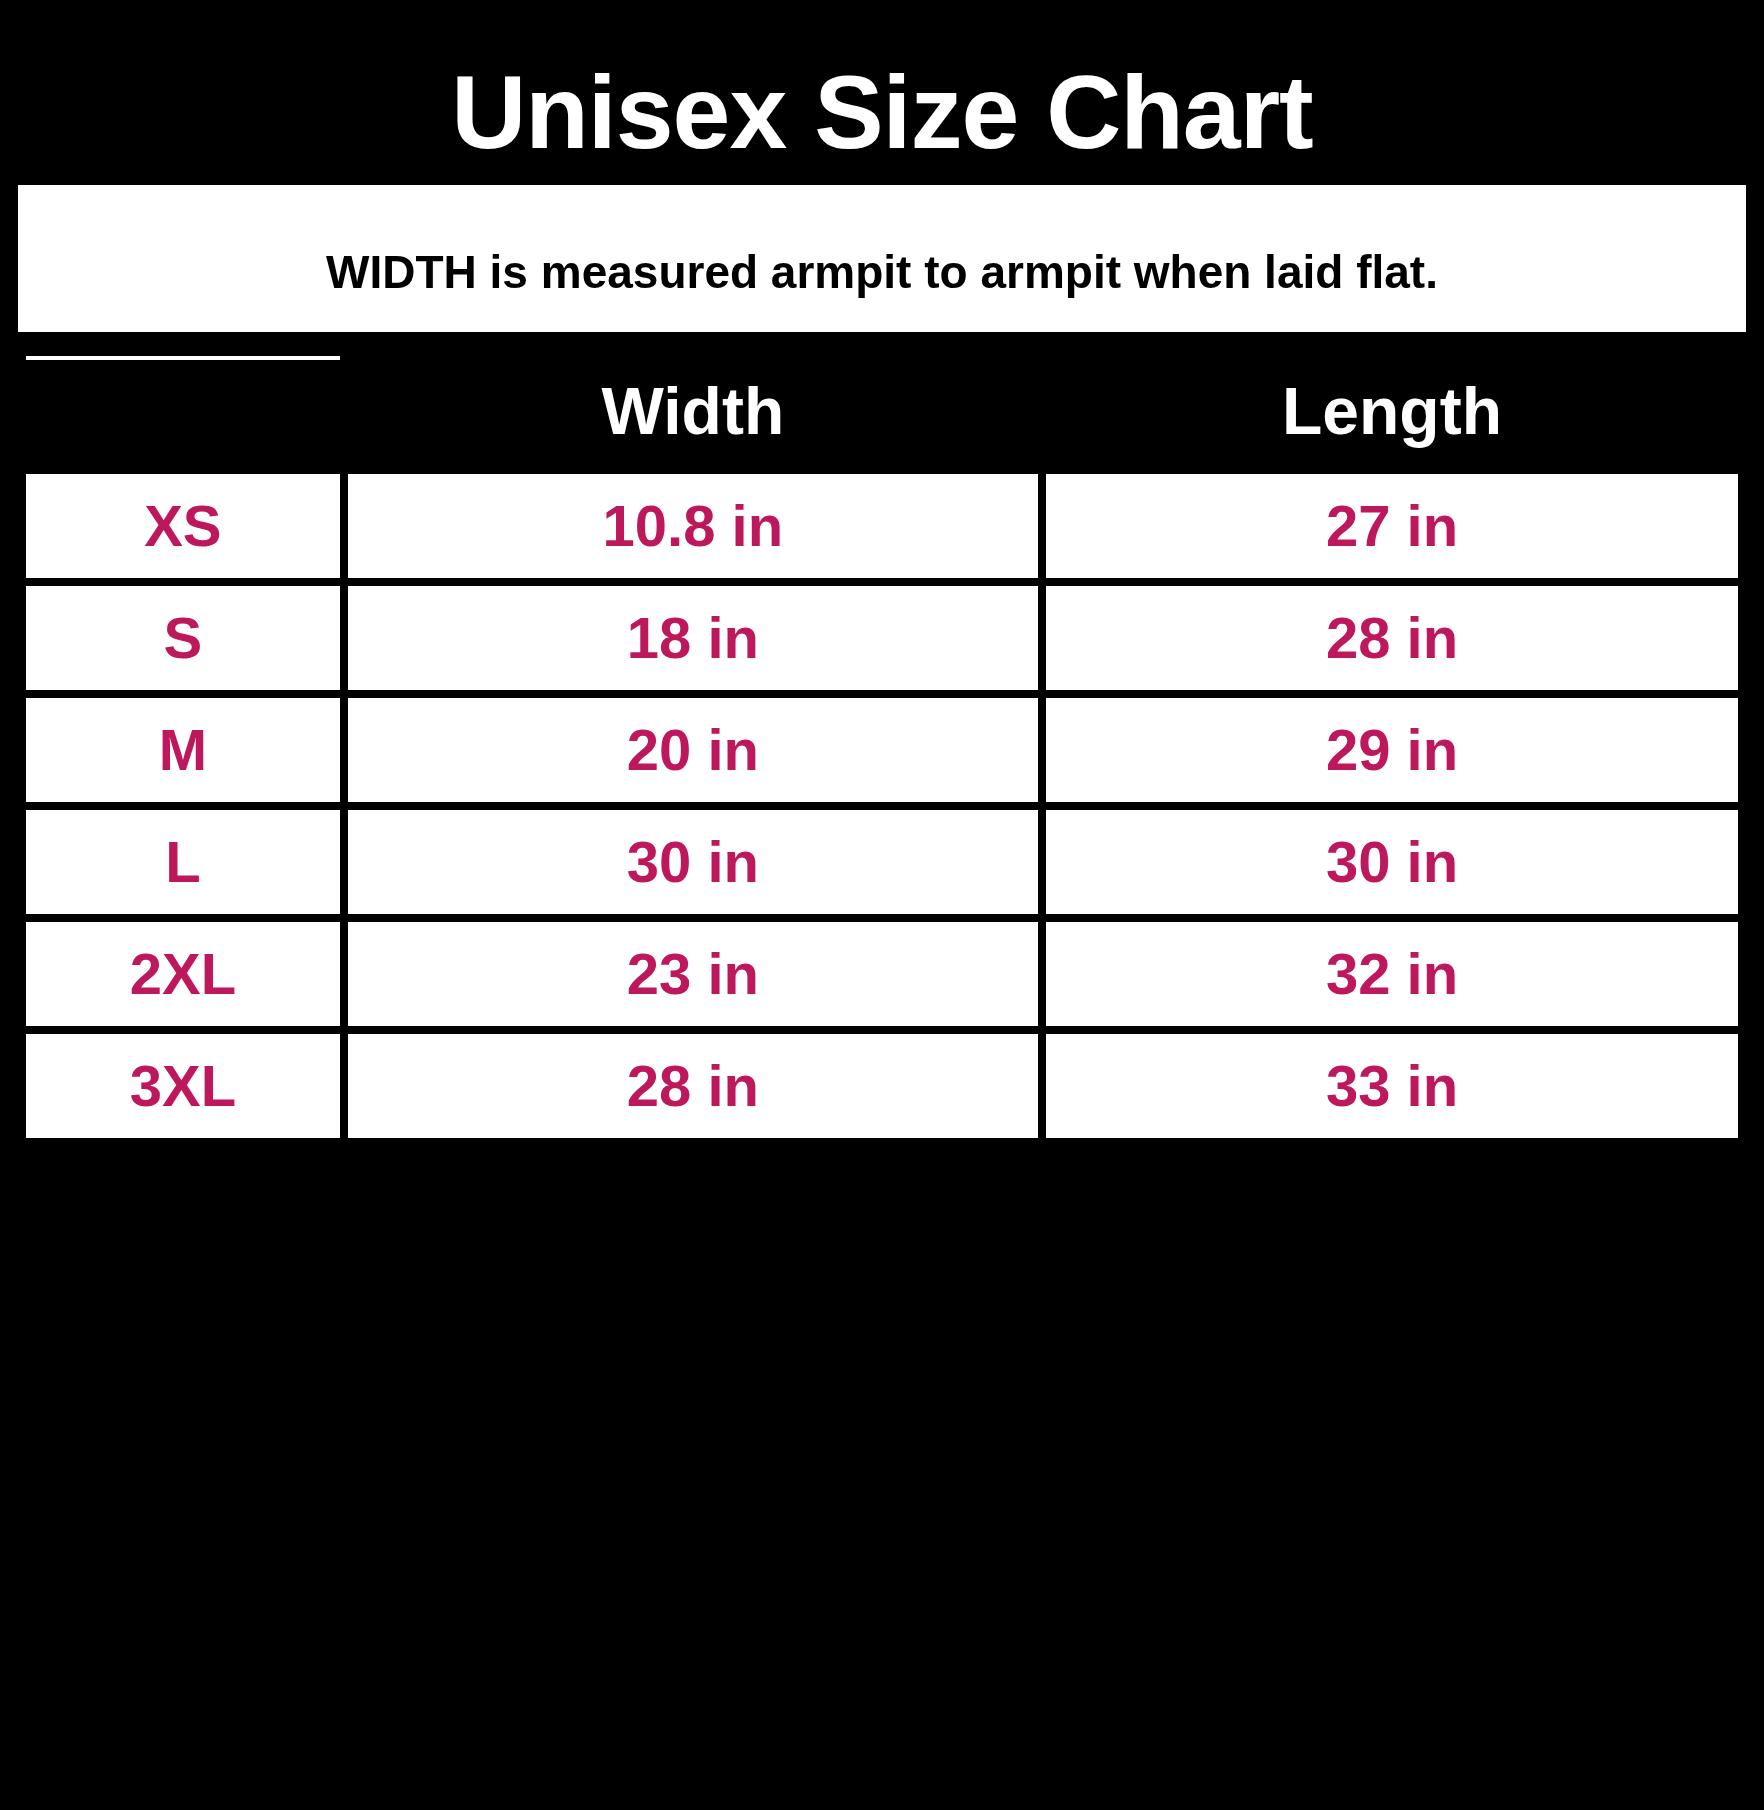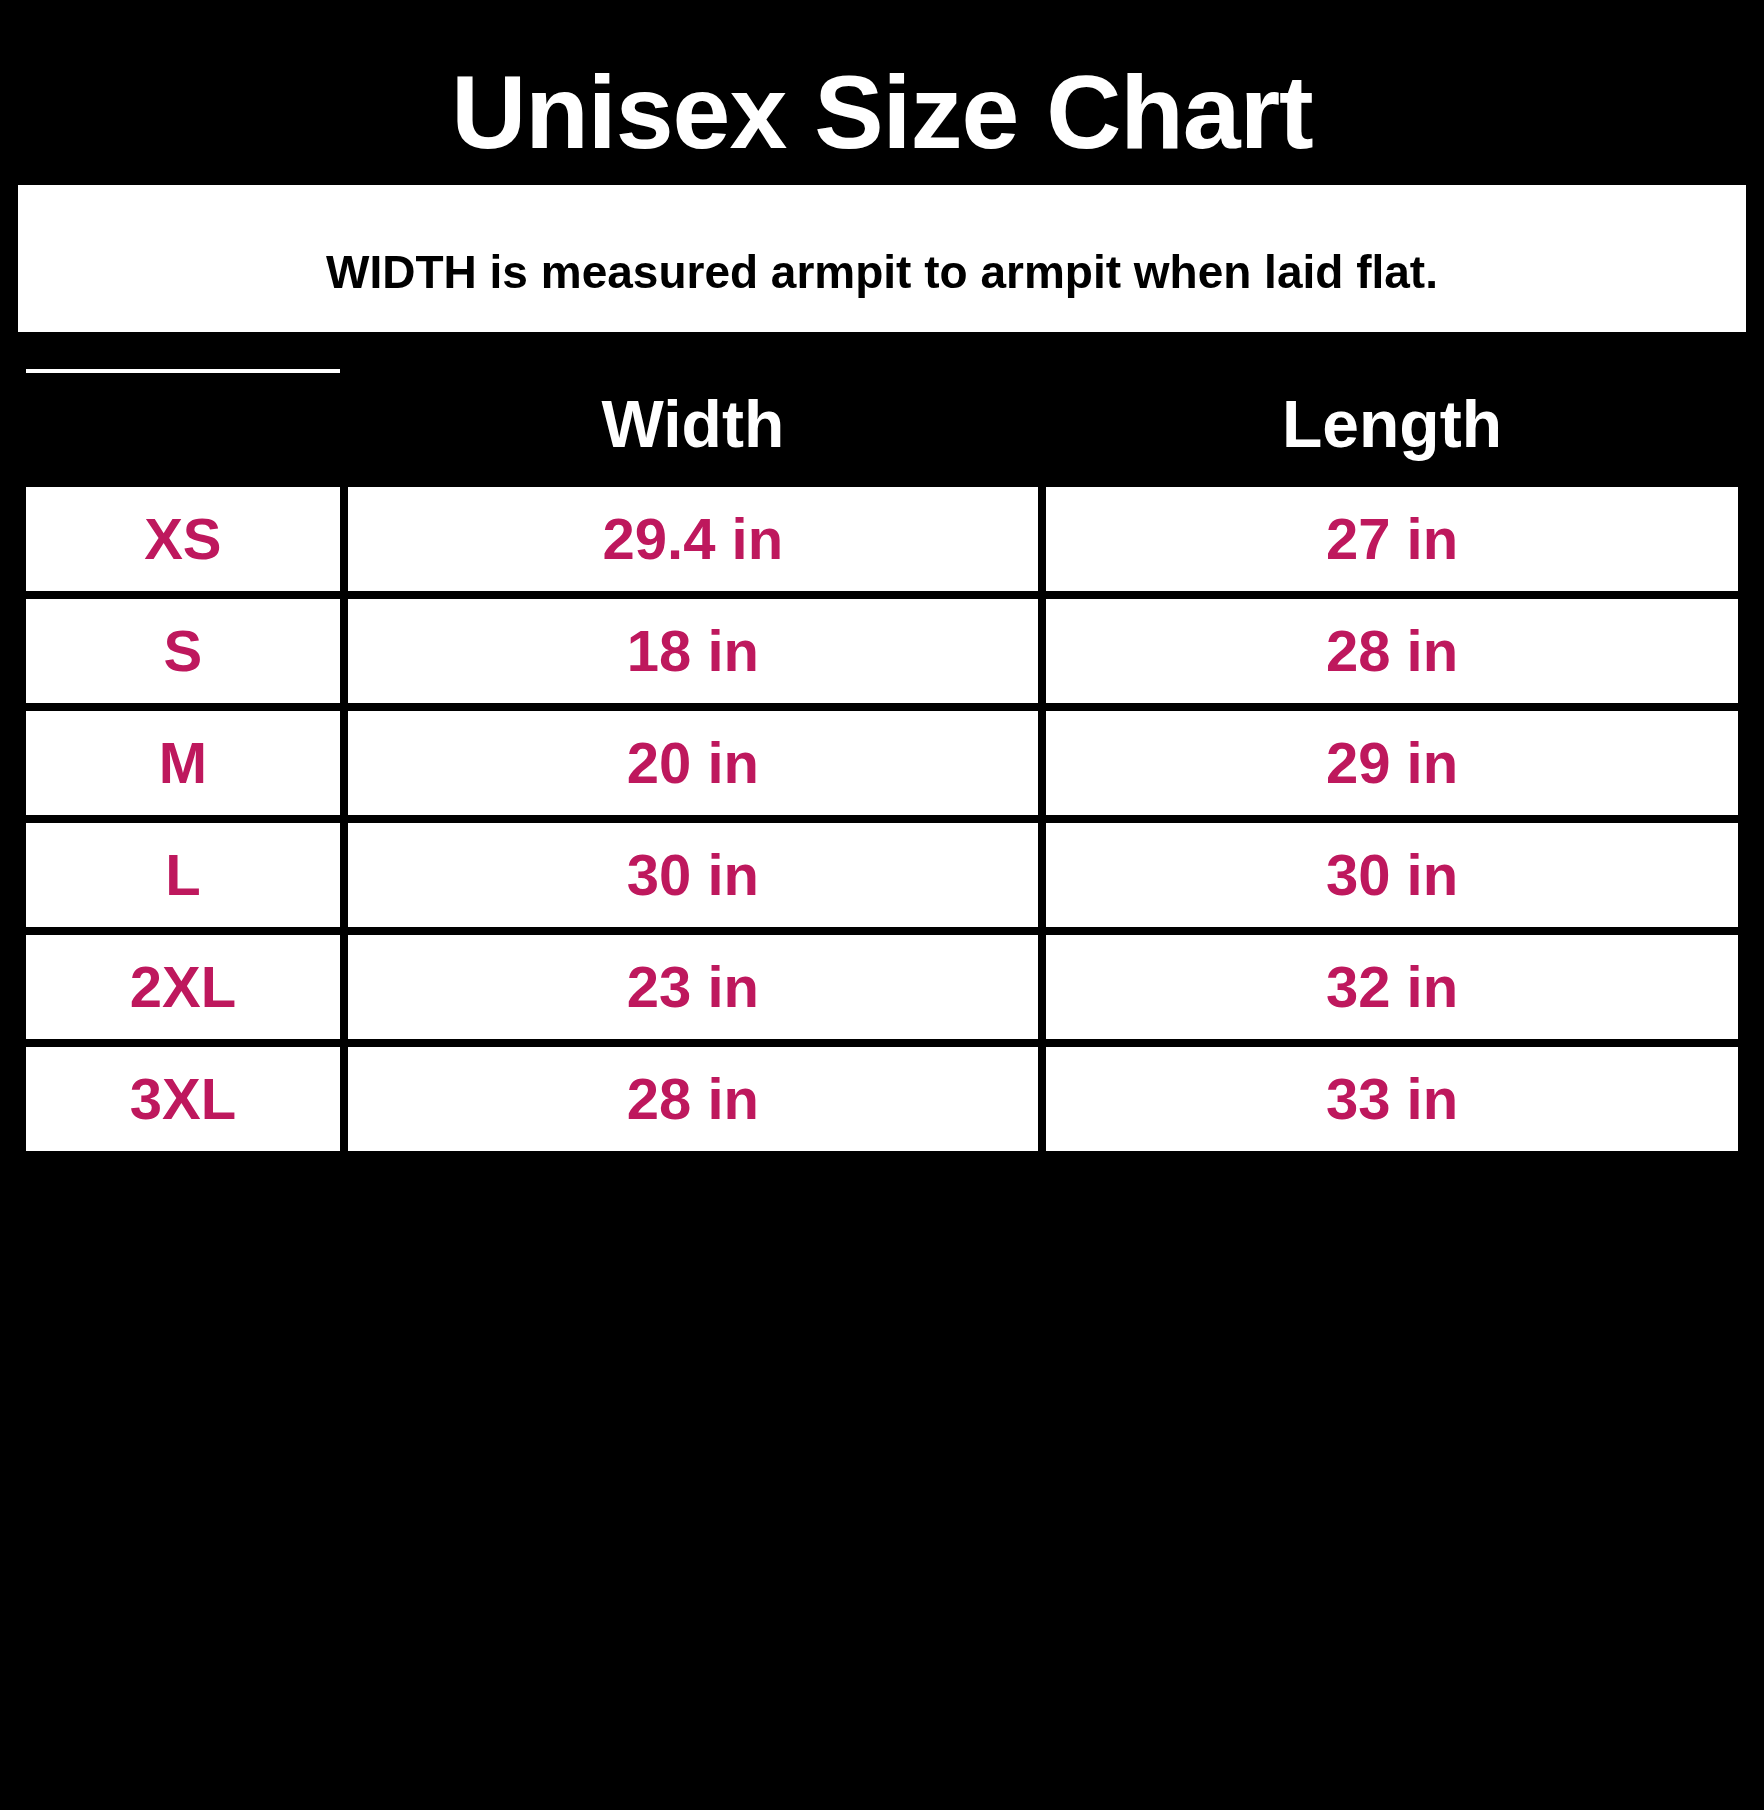--- a/index.html
+++ b/index.html
@@ -39,22 +39,22 @@
     text-align: center;
     font-weight: bold;
     font-size: 46px;
     line-height: 1.45;
   }
   .notes .note-line {
     white-space: nowrap;
     margin-top: 32px;
   }
   .table-wrap {
-    margin: 0 18px;
-    padding-top: 29px;
+    margin: 12px 18px;
+    padding-top: 4px;
     flex: 1;
   }
   table.sizechart {
     border-collapse: separate;
     border-spacing: 8px 8px;
     width: 100%;
     table-layout: fixed;
   }
   table.sizechart th,
   table.sizechart td {
@@ -104,21 +104,21 @@
       <thead>
         <tr>
           <th class="corner"></th>
           <th>Width</th>
           <th>Length</th>
         </tr>
       </thead>
       <tbody>
         <tr>
           <td class="cell-size">XS</td>
-          <td>29.4 in</td>
+          <td>10.8 in</td>
           <td>27 in</td>
         </tr>
         <tr>
           <td class="cell-size">S</td>
           <td>18 in</td>
           <td>28 in</td>
         </tr>
         <tr>
           <td class="cell-size">M</td>
           <td>20 in</td>

